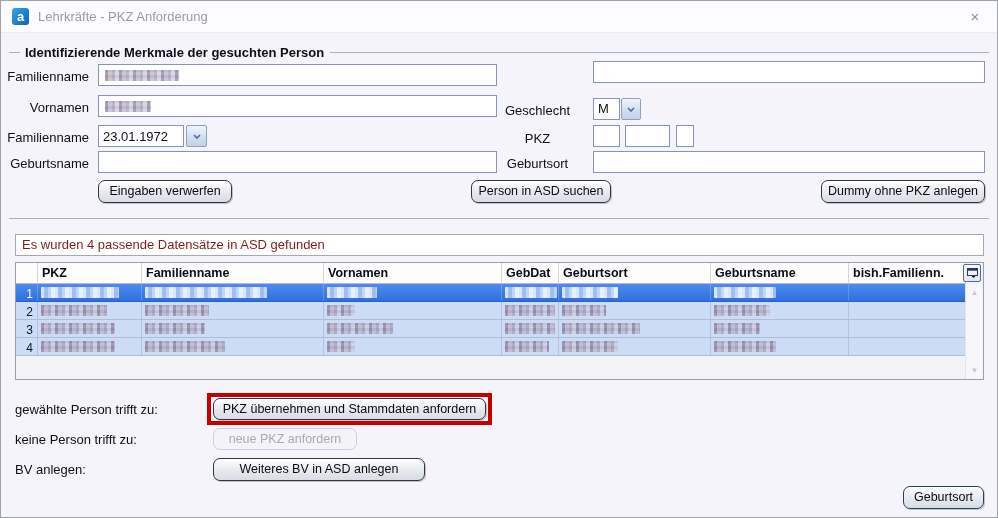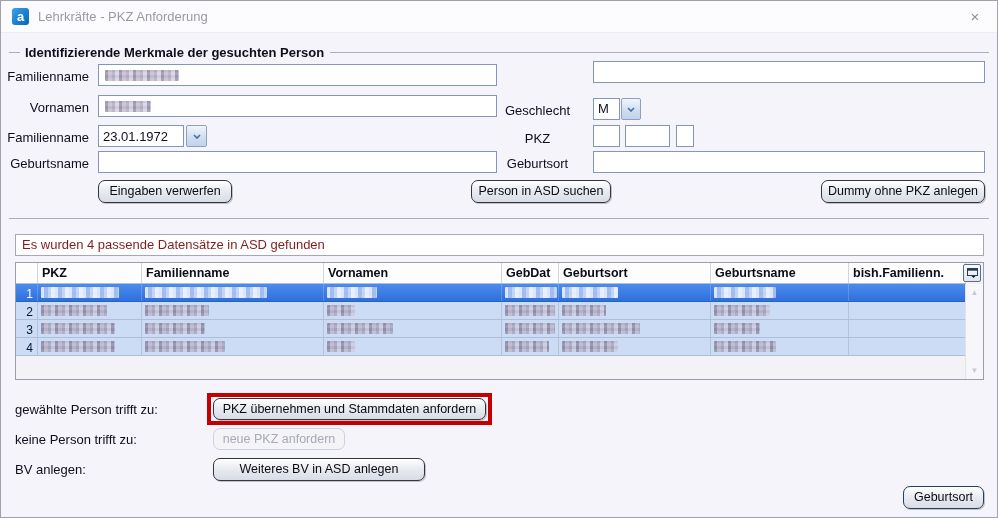--- a/index.html
+++ b/index.html
@@ -256,19 +256,19 @@
       <div class="varrow" style="top:1px;">▲</div>
       <div class="varrow" style="bottom:1px;">▼</div>
     </div>
   </div>
 
   <div class="row-label" style="top:401px;">gewählte Person trifft zu:</div>
   <div class="hl-box" style="left:206px;top:392px;width:285px;height:32px;"></div>
   <div class="btn" style="left:212px;top:397px;width:273px;height:22px;">PKZ übernehmen und Stammdaten anfordern</div>
 
   <div class="row-label" style="top:431px;">keine Person trifft zu:</div>
-  <div class="btn btn-disabled" style="left:212px;top:427px;width:132px;height:22px;">neue PKZ anfordern</div>
+  <div class="btn btn-disabled" style="left:212px;top:427px;width:144px;height:22px;">neue PKZ anfordern</div>
 
   <div class="row-label" style="top:461px;">BV anlegen:</div>
   <div class="btn" style="left:212px;top:457px;width:212px;">Weiteres BV in ASD anlegen</div>
 
   <div class="btn btn-default" style="left:902px;top:485px;width:81px;">Geburtsort</div>
 </div>
 
 </body></html>

